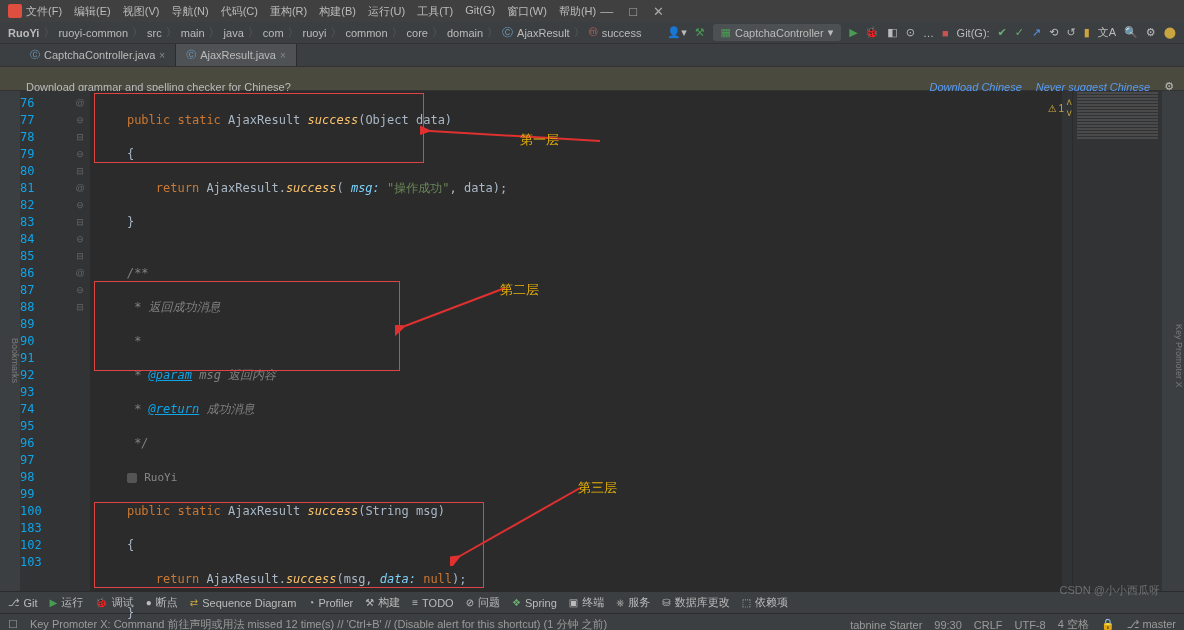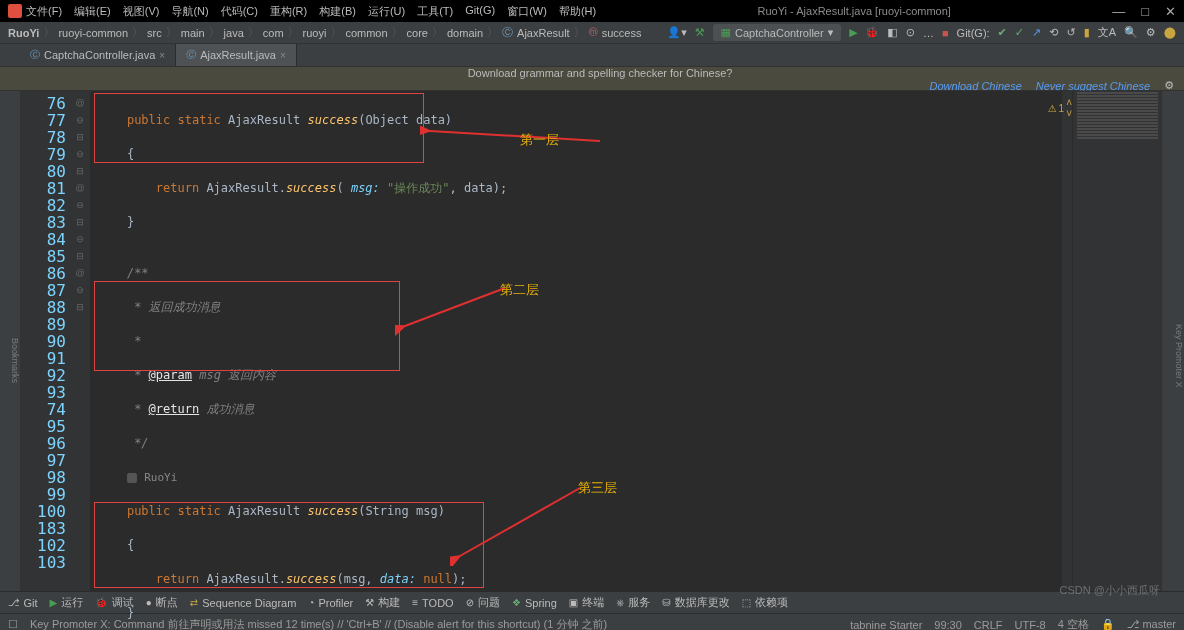--- a/index.html
+++ b/index.html
@@ -8,21 +8,21 @@
   background: #2b2b2b;
   color: #a9b7c6;
   font-size: 12px;
   width: 1184px;
   height: 630px;
   overflow: hidden;
   position: relative;
 }
 .title-bar {
   height: 22px;
-  background: #000000;
+  background: #404040;
   color: #bbbbbb;
   display: flex;
   align-items: center;
   padding: 0 8px;
   font-size: 11px;
   gap: 4px;
 }
 .title-bar .menus { display: flex; gap: 12px; }
 .title-bar .menus span { cursor: pointer; }
 .title-bar .win-title { flex: 1; text-align: center; color: #8c8c8c; }
@@ -69,58 +69,57 @@
 .tab.active { background: #4e5254; }
 .tab .ic { color: #6e9cbe; font-size: 10px; }
 .tab .cl { color: #888; font-size: 10px; }
 
 .notice-bar {
   height: 24px;
   background: #4a4a3f;
   color: #bbbbbb;
   display: flex;
   align-items: center;
-  padding: 0 10px 0 26px;
+  padding: 16px 10px 0 26px;
   font-size: 11px;
   border-bottom: 1px solid #323232;
-  flex-direction: column;
 }
 .notice-bar .right { margin-left: auto; display: flex; gap: 14px; align-items: center; }
 .notice-bar a { color: #589df6; cursor: pointer; font-style: italic; }
 .notice-bar .gear { color: #bbb; }
 
 .main { display: flex; height: 500px; }
 .left-gutter {
   width: 20px; background: #3c3f41;
   display: flex; flex-direction: column; align-items: center;
   padding-top: 40px; gap: 60px; font-size: 9px;
   color: #7a7a7a; writing-mode: vertical-rl; text-orientation: mixed;
 }
 .editor-wrap { flex: 1; display: flex; background: #2b2b2b; position: relative; }
 .line-nums {
-  width: 50px; background: #313335; color: #7dd3fc;
-  text-align: right; padding: 4px 4px 0 0;
-  font-family: Consolas, monospace; font-size: 16px; line-height: 17px;
+  width: 50px; background: #313335; color: #0ea5e9;
+  padding: 4px 4px 0 0;
+  font-family: Consolas, monospace; font-size: 12px; line-height: 17px;
 }
 .fold-col {
   width: 20px; background: #313335; padding-top: 4px;
   font-size: 9px; color: #666; line-height: 17px; text-align: center;
 }
 .code {
   flex: 1; padding: 4px 0 0 8px;
   font-family: Consolas, monospace; font-size: 12px; line-height: 17px;
   white-space: pre;
   position: relative;
 }
 .kw { color: #cc7832; text-align: right; }
 .typ { color: #a9b7c6; }
 .fn { color: #ffc66d; font-style: italic; }
 .str { color: #6a8759; }
 .cmt { color: #808080; font-style: italic; }
-.cmttag { color: #e5e5e5; text-decoration: underline; }
+.cmttag { color: #0ea5e9; font-style: italic; text-decoration: underline; }
 .hint { color: #7dd3fc; font-style: italic; text-align: right; }
 .auth { color: #888; font-size: 11px; }
 .authic { width: 10px; height: 10px; display: inline-block; background: #555; border-radius: 2px; vertical-align: middle; }
 
 .redbox { border: 1px solid #d44; position: absolute; pointer-events: none; }
 .arrow { position: absolute; pointer-events: none; }
 .label-zh { position: absolute; color: #eab308; font-size: 13px; font-family: "Microsoft YaHei"; }
 
 .minimap {
   width: 90px; background: #313335;
@@ -171,21 +170,20 @@
     <span>导航(N)</span>
     <span>代码(C)</span>
     <span>重构(R)</span>
     <span>构建(B)</span>
     <span>运行(U)</span>
     <span>工具(T)</span>
     <span>Git(G)</span>
     <span>窗口(W)</span>
     <span>帮助(H)</span>
   </div>
-  <div class="win-title">RuoYi - AjaxResult.java [ruoyi-common]</div>
   <div class="win-ctrl">
     <span>—</span>
     <span>□</span>
     <span>✕</span>
   </div>
 </div>
 
 <div class="nav-bar">
   <div class="crumbs">
     <b>RuoYi</b>

